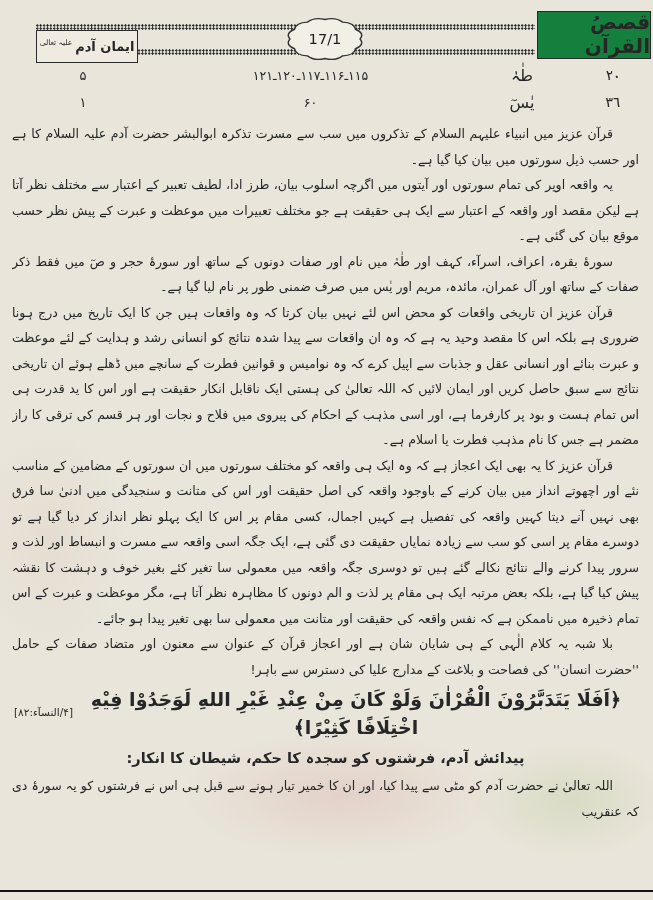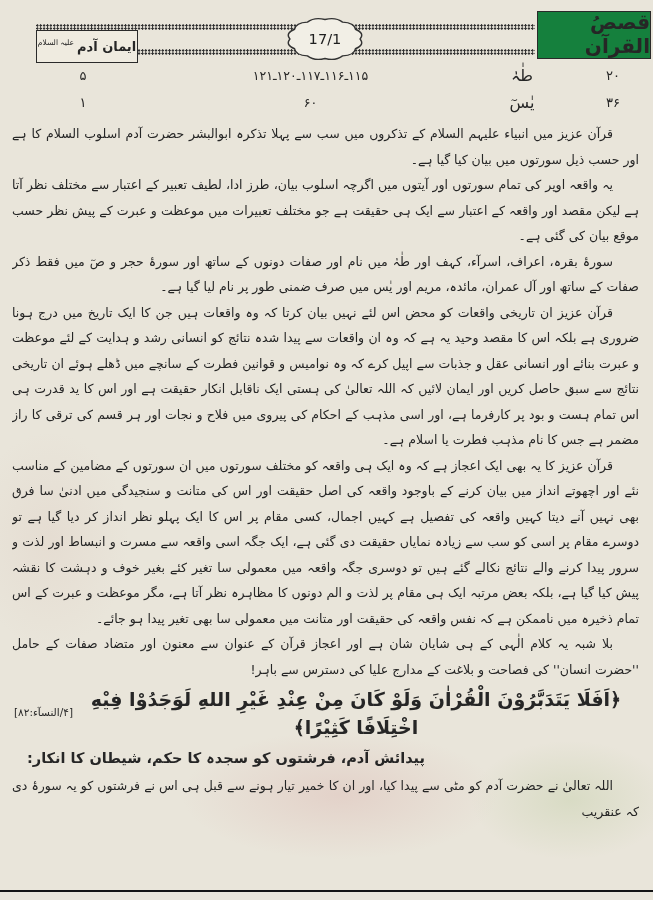--- a/index.html
+++ b/index.html
@@ -38,39 +38,39 @@
     border:1.5px solid #2a2a2a;background:#efebe0;
     display:flex;align-items:center;justify-content:center;gap:3px;
     direction:rtl;font-size:13px;font-weight:bold;
   }
   .hdr-box-left .suffix{font-size:7.5px;font-weight:normal;margin-top:-8px;}
 
   
   .ref-table{position:absolute;top:62px;left:8px;right:8px;direction:rtl;}
   .ref-row{display:grid;grid-template-columns:64px 118px 1fr 150px;align-items:center;height:27px;}
   .ref-row .c{text-align:center;}
-  .c-no{font-size:13px;}
+  .c-no{font-size:13px;font-family:Liberation Serif, serif;}
   .c-name{font-size:16px;font-weight:normal;}
   .c-verses{font-size:12.5px;letter-spacing:.5px;}
   .c-count{font-size:13px;}
 
   
   .body-text{
     position:absolute;top:121px;left:12px;right:14px;bottom:16px;
     direction:rtl;text-align:justify;overflow:hidden;
     font-size:12.5px;line-height:25.5px;
   }
   .body-text p{margin:0;text-indent:26px;}
   .verse-row{display:flex;direction:rtl;align-items:center;margin:3px 0;}
   .verse-text{flex:1;text-align:center;font-weight:bold;font-size:19px;line-height:28px;text-indent:0;}
   .verse-ref{font-size:10.5px;white-space:nowrap;margin-left:2px;direction:rtl;unicode-bidi:isolate;}
   .translation{text-align:justify;text-align-last:center;}
   .section-heading{
-    margin:1px 15px;font-size:14.5px;font-weight:bold;line-height:28px;
-    text-align:left;direction:rtl;
+    margin:1px 4px;font-size:14.5px;font-weight:bold;line-height:28px;
+    text-align:center;direction:rtl;
   }
   .bottom-rule{position:absolute;left:0;right:0;bottom:8px;height:2.5px;background:#141414;}
 </style>
 </head>
 <body>
 
 <div class="page">
 
   <div class="stain s1"></div>
   <div class="stain s2"></div>
@@ -85,40 +85,40 @@
 
   <div class="bubble">
     <svg viewBox="0 0 80 48">
       <path d="M76,24 Q81.05,30.11 71.2,34 Q70.05,40.69 58,41.3 Q51,46.8 40,44 Q29,46.8 22,41.3 Q9.95,40.69 8.8,34 Q-1.05,30.11 4,24 Q-1.05,17.89 8.8,14 Q9.95,7.31 22,6.7 Q29,1.2 40,4 Q51,1.2 58,6.7 Q70.05,7.31 71.2,14 Q81.05,17.89 76,24 Z" fill="#f2efe6" stroke="#333" stroke-width="1.4"></path>
       <text x="40" y="29" text-anchor="middle">17/1</text>
     </svg>
   </div>
 
   <div class="hdr-box-left">
     <span>ایمان آدم</span>
-    <span class="suffix">علیہ السلام</span>
+    <span class="suffix">علیہ تعالی</span>
   </div>
 
   <div class="ref-table">
     <div class="ref-row">
       <span class="c c-no">۲۰</span>
       <span class="c c-name">طٰہٰ</span>
       <span class="c c-verses">۱۱۵ـ۱۱۶ـ۱۱۷ـ۱۲۰ـ۱۲۱</span>
       <span class="c c-count">۵</span>
     </div>
     <div class="ref-row">
       <span class="c c-no">۳۶</span>
       <span class="c c-name">یٰسٓ</span>
       <span class="c c-verses">۶۰</span>
       <span class="c c-count">۱</span>
     </div>
   </div>
 
   <div class="body-text">
-    <p>قرآن عزیز میں انبیاء علیہم السلام کے تذکروں میں سب سے پہلا تذکرہ ابوالبشر حضرت آدم اسلوب السلام کا ہے اور حسب ذیل سورتوں میں بیان کیا گیا ہے۔</p>
+    <p>قرآن عزیز میں انبیاء علیہم السلام کے تذکروں میں سب سے مسرت تذکرہ ابوالبشر حضرت آدم علیہ السلام کا ہے اور حسب ذیل سورتوں میں بیان کیا گیا ہے۔</p>
     <p>یہ واقعہ اوپر کی تمام سورتوں اور آیتوں میں اگرچہ اسلوب بیان، طرز ادا، لطیف تعبیر کے اعتبار سے مختلف نظر آتا ہے لیکن مقصد اور واقعہ کے اعتبار سے ایک ہی حقیقت ہے جو مختلف تعبیرات میں موعظت و عبرت کے پیش نظر حسب موقع بیان کی گئی ہے۔</p>
     <p>سورۂ بقرہ، اعراف، اسرآء، کہف اور طٰہٰ میں نام اور صفات دونوں کے ساتھ اور سورۂ حجر و صٓ میں فقط ذکر صفات کے ساتھ اور آل عمران، مائدہ، مریم اور یٰس میں صرف ضمنی طور پر نام لیا گیا ہے۔</p>
     <p>قرآن عزیز ان تاریخی واقعات کو محض اس لئے نہیں بیان کرتا کہ وہ واقعات ہیں جن کا ایک تاریخ میں درج ہونا ضروری ہے بلکہ اس کا مقصد وحید یہ ہے کہ وہ ان واقعات سے پیدا شدہ نتائج کو انسانی رشد و ہدایت کے لئے موعظت و عبرت بنائے اور انسانی عقل و جذبات سے اپیل کرے کہ وہ نوامیس و قوانین فطرت کے سانچے میں ڈھلے ہوئے ان تاریخی نتائج سے سبق حاصل کریں اور ایمان لائیں کہ اللہ تعالیٰ کی ہستی ایک ناقابل انکار حقیقت ہے اور اس کا ید قدرت ہی اس تمام ہست و بود پر کارفرما ہے، اور اسی مذہب کے احکام کی پیروی میں فلاح و نجات اور ہر قسم کی ترقی کا راز مضمر ہے جس کا نام مذہب فطرت یا اسلام ہے۔</p>
     <p>قرآن عزیز کا یہ بھی ایک اعجاز ہے کہ وہ ایک ہی واقعہ کو مختلف سورتوں میں ان سورتوں کے مضامین کے مناسب نئے اور اچھوتے انداز میں بیان کرنے کے باوجود واقعہ کی اصل حقیقت اور اس کی متانت و سنجیدگی میں ادنیٰ سا فرق بھی نہیں آنے دیتا کہیں واقعہ کی تفصیل ہے کہیں اجمال، کسی مقام پر اس کا ایک پہلو نظر انداز کر دیا گیا ہے تو دوسرے مقام پر اسی کو سب سے زیادہ نمایاں حقیقت دی گئی ہے، ایک جگہ اسی واقعہ سے مسرت و انبساط اور لذت و سرور پیدا کرنے والے نتائج نکالے گئے ہیں تو دوسری جگہ واقعہ میں معمولی سا تغیر کئے بغیر خوف و دہشت کا نقشہ پیش کیا گیا ہے، بلکہ بعض مرتبہ ایک ہی مقام پر لذت و الم دونوں کا مظاہرہ نظر آتا ہے، مگر موعظت و عبرت کے اس تمام ذخیرہ میں ناممکن ہے کہ نفس واقعہ کی حقیقت اور متانت میں معمولی سا بھی تغیر پیدا ہو جائے۔</p>
     <p>بلا شبہ یہ کلام الٰہی کے ہی شایان شان ہے اور اعجاز قرآن کے عنوان سے معنون اور متضاد صفات کے حامل ''حضرت انسان'' کی فصاحت و بلاغت کے مدارج علیا کی دسترس سے باہر!</p>
 
     <div class="verse-row">
       <span class="verse-text">﴿اَفَلَا يَتَدَبَّرُوْنَ الْقُرْاٰنَ وَلَوْ كَانَ مِنْ عِنْدِ غَيْرِ اللهِ لَوَجَدُوْا فِيْهِ اخْتِلَافًا كَثِيْرًا﴾</span>
       <span class="verse-ref">[۴/النسآء:۸۲]</span>
     </div>

